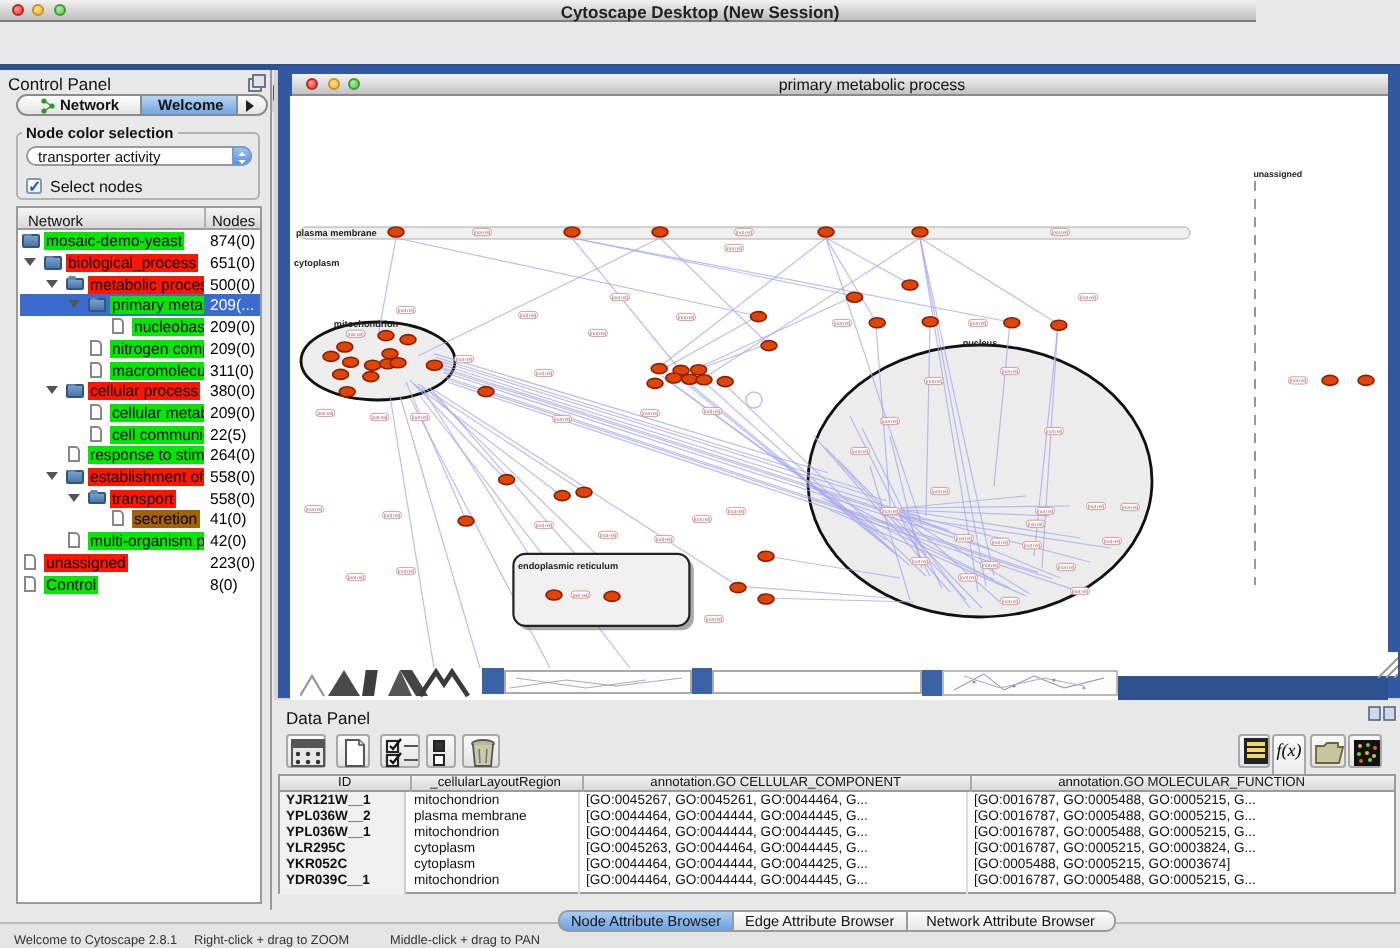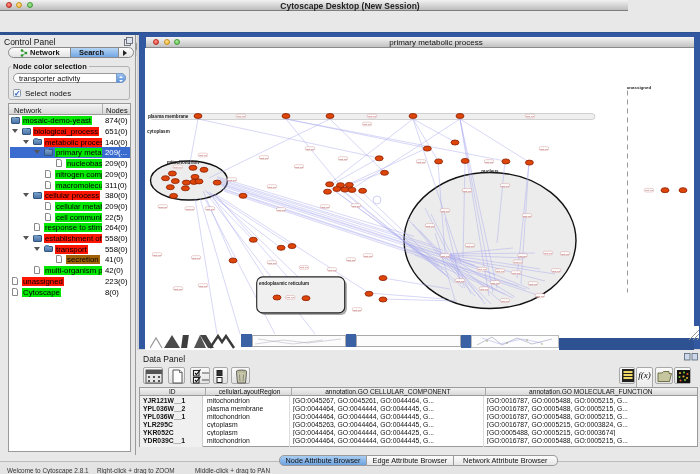--- a/index.html
+++ b/index.html
@@ -178,21 +178,21 @@
     </svg>
     <div class="abs" id="cptabs">
       <div id="tabmosaic"></div>
       <svg style="position:absolute;left:11px;top:1px;" width="8" height="8" viewBox="0 0 8 8">
         <circle cx="2" cy="1.5" r="1.3" fill="#2a9a2a"></circle>
         <circle cx="2" cy="6.5" r="1.3" fill="#2a9a2a"></circle>
         <circle cx="6" cy="4" r="1.3" fill="#2a9a2a"></circle>
         <path d="M2 1.5 L6 4 L2 6.5" stroke="#2a9a2a" stroke-width="0.7" fill="none"></path>
       </svg>
       <span class="tabtxt" style="left:21px;">Network</span>
-      <span class="tabtxt" style="left:70px;">Search</span>
+      <span class="tabtxt" style="left:70px;">Welcome</span>
       <div style="position:absolute;left:114px;top:2px;width:0;height:0;border-top:3px solid transparent;border-bottom:3px solid transparent;border-left:4.5px solid #222;"></div>
     </div>
     <div class="abs" id="grpbox"></div>
     <div class="abs" id="grplab">Node color selection</div>
     <div class="abs" id="combo">transporter activity</div>
     <div class="abs" id="combostep">
       <div style="position:absolute;left:2.4px;top:1.5px;width:0;height:0;border-left:2.2px solid transparent;border-right:2.2px solid transparent;border-bottom:2.8px solid #fff;"></div>
       <div style="position:absolute;left:2.4px;top:5.5px;width:0;height:0;border-left:2.2px solid transparent;border-right:2.2px solid transparent;border-top:2.8px solid #fff;"></div>
     </div>
     <div class="abs" id="checkbox">✓</div>
@@ -212,21 +212,21 @@
         <div class="trow" style="top:11.0px;">
           <span class="tarr" style="left:2px;"></span>
           <span class="tfold" style="left:12px;"></span>
           <span class="tlab" style="left:23px;background:#ff1500;max-width:69px;">biological_process</span>
           <span class="tnum" style="">651(0)</span>
         </div>
         <div class="trow" style="top:21.7px;">
           <span class="tarr" style="left:13px;"></span>
           <span class="tfold" style="left:23px;"></span>
           <span class="tlab" style="left:34px;background:#ff1500;max-width:58px;">metabolic process</span>
-          <span class="tnum" style="">140(0)</span>
+          <span class="tnum" style="">500(0)</span>
         </div>
         <div class="trow" style="top:32.4px;background:#3a6cd0;">
           <span class="tarr" style="left:24px;"></span>
           <span class="tfold" style="left:34px;"></span>
           <span class="tlab" style="left:45px;background:#00e800;max-width:47px;">primary metabo</span>
           <span class="tnum" style="color:#fff;">209(...</span>
         </div>
         <div class="trow" style="top:43.1px;">
           <span class="tfile" style="left:46px;"></span>
           <span class="tlab" style="left:56px;background:#00e800;max-width:36px;">nucleobase-</span>
@@ -285,21 +285,21 @@
           <span class="tlab" style="left:34px;background:#00e800;max-width:58px;">multi-organism pro</span>
           <span class="tnum" style="">42(0)</span>
         </div>
         <div class="trow" style="top:160.8px;">
           <span class="tfile" style="left:2px;"></span>
           <span class="tlab" style="left:12px;background:#ff1500;max-width:80px;">unassigned</span>
           <span class="tnum" style="">223(0)</span>
         </div>
         <div class="trow" style="top:171.5px;">
           <span class="tfile" style="left:2px;"></span>
-          <span class="tlab" style="left:12px;background:#00e800;max-width:80px;">Cytoscape</span>
+          <span class="tlab" style="left:12px;background:#00e800;max-width:80px;">Control</span>
           <span class="tnum" style="">8(0)</span>
         </div>
       </div>
     </div>
   </div>
 <div class="abs" id="desk"></div>
 <div class="abs" id="frame"></div>
 <div class="abs" id="ftitle">
     <div class="tl" style="left:7px;background:radial-gradient(circle at 35% 30%,#ff9a90,#e33a2e);border:0.5px solid #b52a20;"></div>
     <div class="tl" style="left:17.5px;background:radial-gradient(circle at 35% 30%,#ffe093,#f5b32e);border:0.5px solid #c8901e;"></div>

